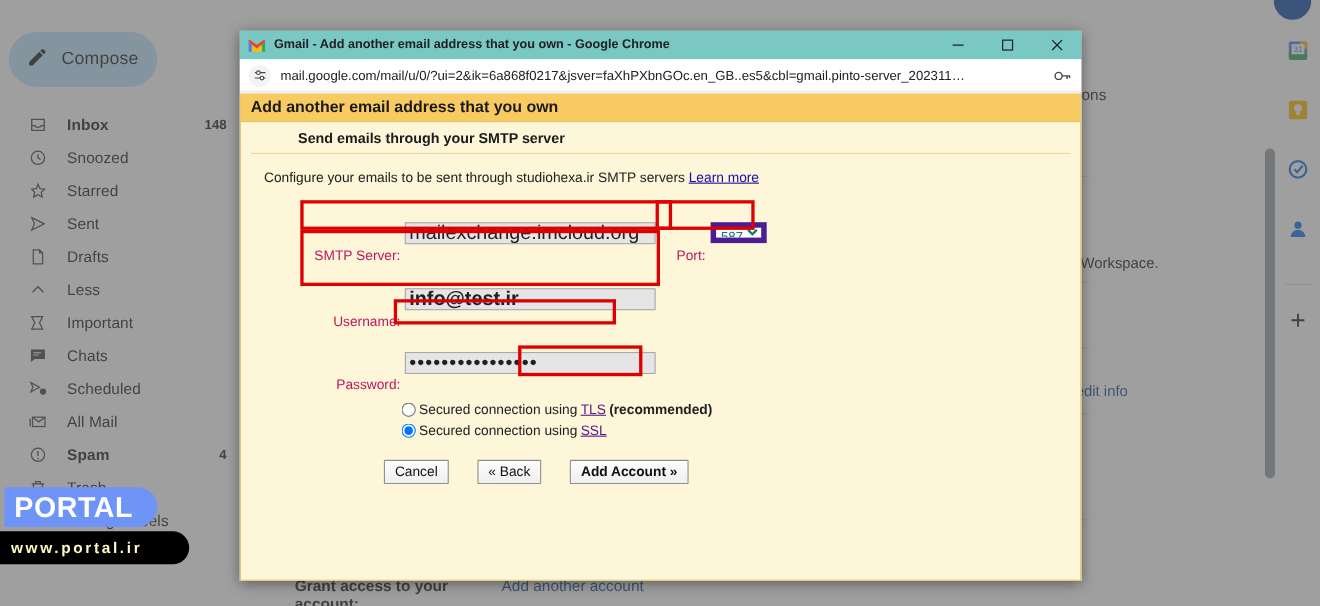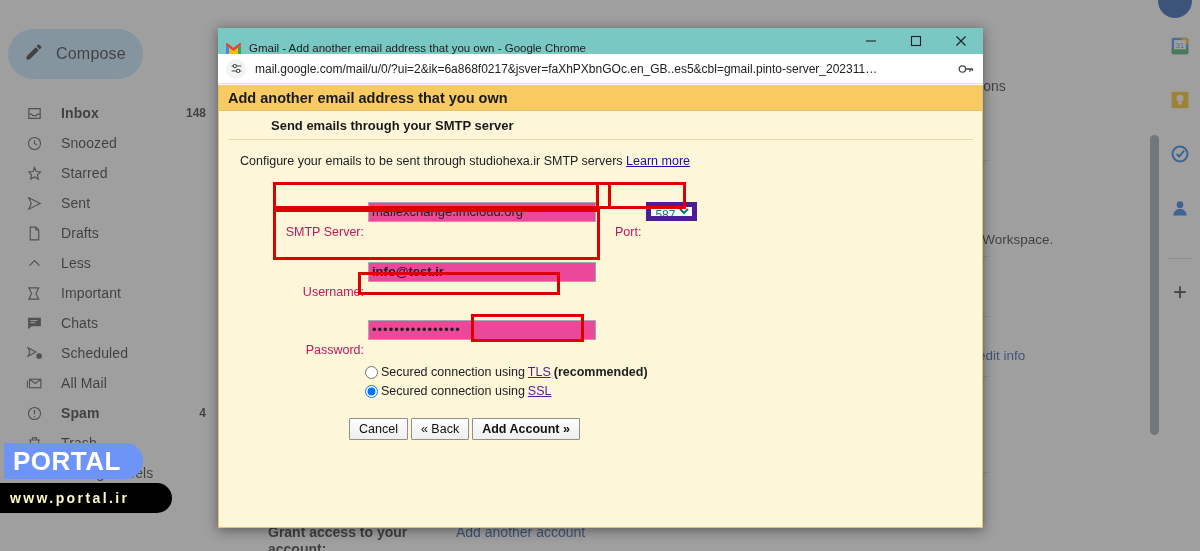--- a/index.html
+++ b/index.html
@@ -119,21 +119,21 @@
 
   
   #chrome-window {
     position: absolute; left: 218px; top: 28px;
     width: 765px; height: 500px;
     background: #fdfdfd;
     box-shadow: 0 2px 12px rgba(0,0,0,.45);
   }
   .titlebar {
     height: 26px; background: #79c8c3;
-    display: flex; align-items: flex-end; position: relative;
+    display: flex; align-items: center; position: relative; font-weight: bold;
   }
   .gmail-logo {
     margin-left: 7px; width: 17px; height: 13px; flex: 0 0 17px;
   }
   .title-text {
     margin-left: 7px; font-size: 11.5px; color: #202124;
     white-space: nowrap; overflow: hidden;
   }
   .win-ctrls {
     position: absolute; right: 0; top: 0; height: 26px; display: flex;
@@ -192,23 +192,23 @@
 
   .form-area { position: relative; margin-top: 16px; }
 
   .frow { display: flex; align-items: center; }
   .flabel {
     font-size: 12.5px; color: #be185d; text-align: right;
     white-space: nowrap;
     margin-top: 41px;
   }
   .finput {
-    border: 1px solid #a9a9a9; background: #ec4899;
+    border: 1px solid #a9a9a9; background: #e5e5e5;
     font-family: "Liberation Sans", sans-serif;
-    font-size: 13px; color: #202124;
+    font-size: 18px; color: #202124;
     padding: 1px 3px; height: 20px;
   }
   .fselect {
     border: 5px solid #4c1d95; background: #fdfdfd;
     font-family: "Liberation Sans", sans-serif;
     font-size: 12px; color: #0f766e;
     height: 19px;
   }
 
   
@@ -217,21 +217,21 @@
   }
 
   .radio-row {
     display: flex; align-items: center; gap: 3px;
     font-size: 12.5px; color: #202124;
   }
   .radio-row a { color: #5b1a8a; }
   .radio-row .bold { font-weight: bold; }
   input[type=radio] { margin: 0; width: 13px; height: 13px; }
 
-  .btn-row { display: flex; gap: 3px; align-items: flex-end; }
+  .btn-row { display: flex; gap: 26px; align-items: flex-end; }
   .gbtn {
     font-family: "Liberation Sans", sans-serif;
     font-size: 12.5px; color: #111;
     background: linear-gradient(#fdfdfd,#efefef);
     border: 1px solid #8f8f8f;
     padding: 2px 9px; height: 22px;
     border-radius: 1px;
   }
   .gbtn.strong { font-weight: bold; }
 

